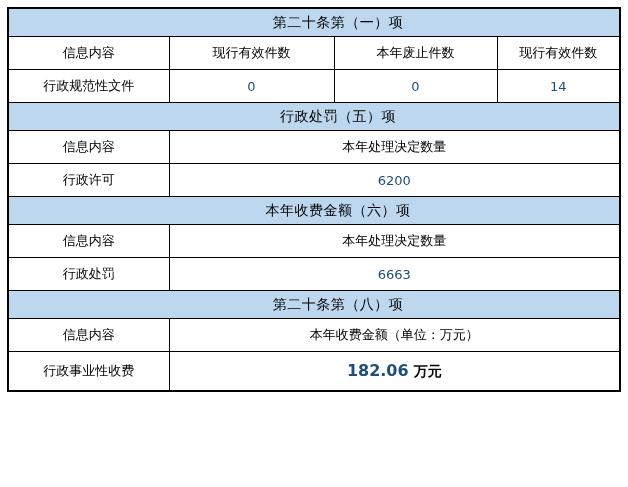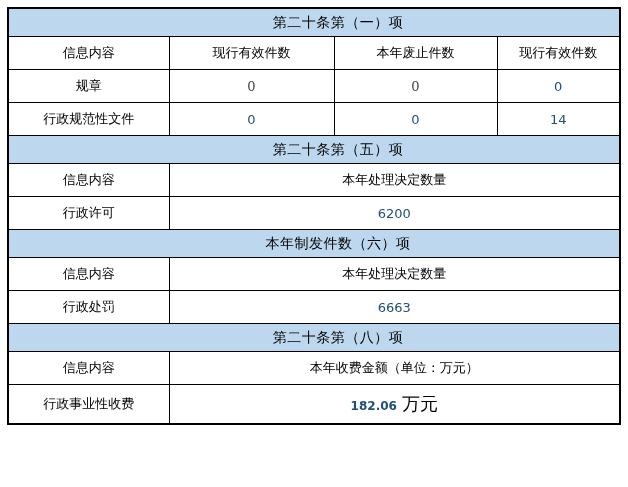--- a/index.html
+++ b/index.html
@@ -56,29 +56,29 @@
     text-align: left;
     padding-left: 2px;
   }
   .val-serif {
     font-family: "DejaVu Serif", serif;
     font-size: 13px;
     color: #444444;
   }
   .val-navy {
     font-family: "DejaVu Sans", sans-serif;
-    font-size: 12px;
+    font-size: 16px;
     font-weight: 700;
     color: #1F4E79;
   }
   .unit-text {
-    font-size: 18px;
+    font-size: 14px;
     color: #000;
     margin-left: 5px;
-    font-weight: 400;
+    font-weight: 700;
   }
   table.last-sec td { height: 38px; }
   col.c-label { width: 160px; }
   col.c-b { width: 165px; }
   col.c-c { width: 163px; }
 </style>
 </head>
 <body>
 
 <div class="page">
@@ -95,56 +95,50 @@
           <col>
         </colgroup>
       <tbody>
           <tr>
         <th>信息内容</th>
         <th>现行有效件数</th>
         <th>本年废止件数</th>
         <th>现行有效件数</th>
       </tr>
       <tr>
-        <td class="row-label">规章</td>
-        <td class="val-serif">0</td>
-        <td class="val-serif">0</td>
-        <td class="val-navy">0</td>
-      </tr>
-      <tr>
         <td class="row-label">行政规范性文件</td>
         <td class="val-navy">0</td>
         <td class="val-navy">0</td>
         <td class="val-navy">14</td>
       </tr>
     </tbody>
       </table>
 
     <div class="band">
-      <span>第二十条第（五）项</span>
+      <span>行政处罚（五）项</span>
     </div>
     <table class="sec">
       <colgroup>
           <col class="c-label">
           <col>
         </colgroup>
       <tbody>
           <tr>
         <th>信息内容</th>
         <th>本年处理决定数量</th>
       </tr>
       <tr>
         <td class="row-label">行政许可</td>
         <td class="val-navy">6200</td>
       </tr>
     </tbody>
       </table>
 
     <div class="band">
-      <span>本年制发件数（六）项</span>
+      <span>本年收费金额（六）项</span>
     </div>
     <table class="sec">
       <colgroup>
           <col class="c-label">
           <col>
         </colgroup>
       <tbody>
           <tr>
         <th>信息内容</th>
         <th>本年处理决定数量</th>

